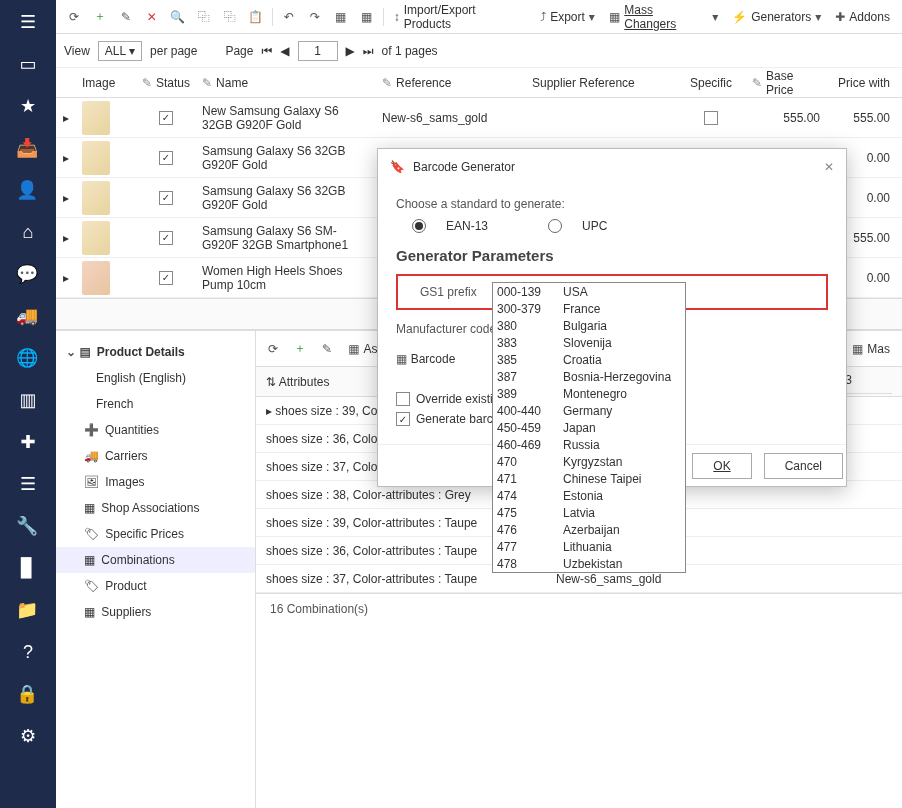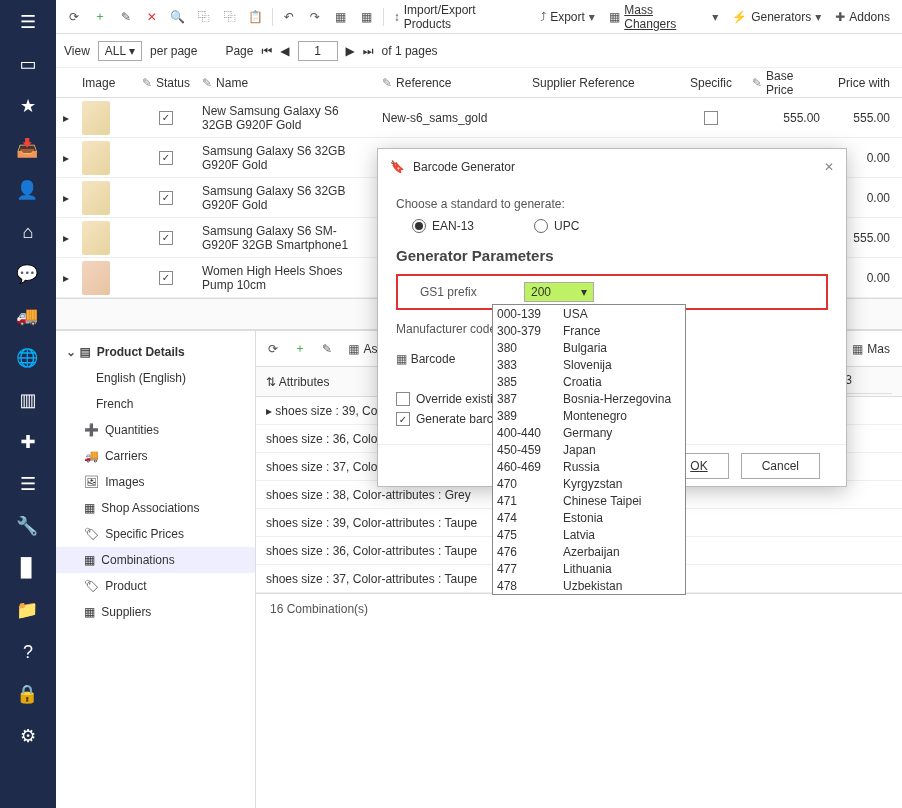--- a/index.html
+++ b/index.html
@@ -49,35 +49,35 @@
 .afoot{height:30px;display:flex;align-items:center;padding:0 14px;border-top:1px solid #ddd;color:#555}
 .ean{position:absolute;right:10px;top:36px;padding:6px 40px;border-bottom:1px solid #ddd;color:#555}
 
 
 .modal{position:absolute;left:377px;top:148px;width:470px;background:#fff;border:1px solid #bbb;box-shadow:0 4px 20px rgba(0,0,0,.25)}
 .mhdr{height:36px;display:flex;align-items:center;padding:0 12px;justify-content:space-between;color:#555}
 .mhdr .t{display:flex;align-items:center;gap:8px}
 .mbody{padding:12px 18px}
 .mbody .lbl{color:#555;margin-bottom:8px}
 .radios{display:flex;gap:60px;margin:8px 0 14px 16px}
-.radio{display:flex;align-items:center;gap:6px}
+.radio{display:flex;align-items:center;gap:20px}
 .rdot{width:14px;height:14px;border:1px solid #666;border-radius:50%;display:flex;align-items:center;justify-content:center}
 .rdot.on::after{content:"";width:8px;height:8px;background:#333;border-radius:50%}
 .mbody h3{font-size:15px;color:#444;margin:6px 0 10px}
 .frow{display:flex;align-items:center;height:26px;margin-bottom:4px}
 .frow .fl{width:110px;color:#555}
 .frow.hl{border:2px solid #d33;padding:16px;margin-bottom:6px}
 .frow.hl .fl{padding-left:6px}
 .frow .fi{border:1px solid #aaa;padding:2px 6px;width:70px;background:#bef264;display:flex;justify-content:space-between;align-items:center}
 .chkl{display:flex;align-items:center;gap:6px;margin:6px 0;color:#555}
-.mfoot{height:42px;display:flex;align-items:center;justify-content:flex-end;gap:12px;padding:0 26px;border-top:1px solid #eee}
+.mfoot{height:42px;display:flex;align-items:center;justify-content:flex-end;gap:12px;padding:0 3px;border-top:1px solid #eee}
 .mfoot button{padding:5px 20px;border:1px solid #aaa;background:#fff;cursor:pointer}
 .mfoot button.ok{text-decoration:underline}
 
-.dropdown{position:absolute;left:492px;top:304px;width:194px;max-height:296px;background:#fff;border:1px solid #888;overflow:hidden}
+.dropdown{position:absolute;left:492px;top:282px;width:194px;max-height:296px;background:#fff;border:1px solid #888;overflow:hidden}
 .dropdown .drow{display:flex;height:17px;align-items:center;font-size:11px;cursor:pointer}
 .dropdown .drow .d1{width:70px;padding-left:4px}
 .dropdown .drow .d2{flex:1}
 .pen{color:#888}
 </style>
 </head>
 <body>
 
 <div class="sidebar">
   <div class="ico">☰</div>

